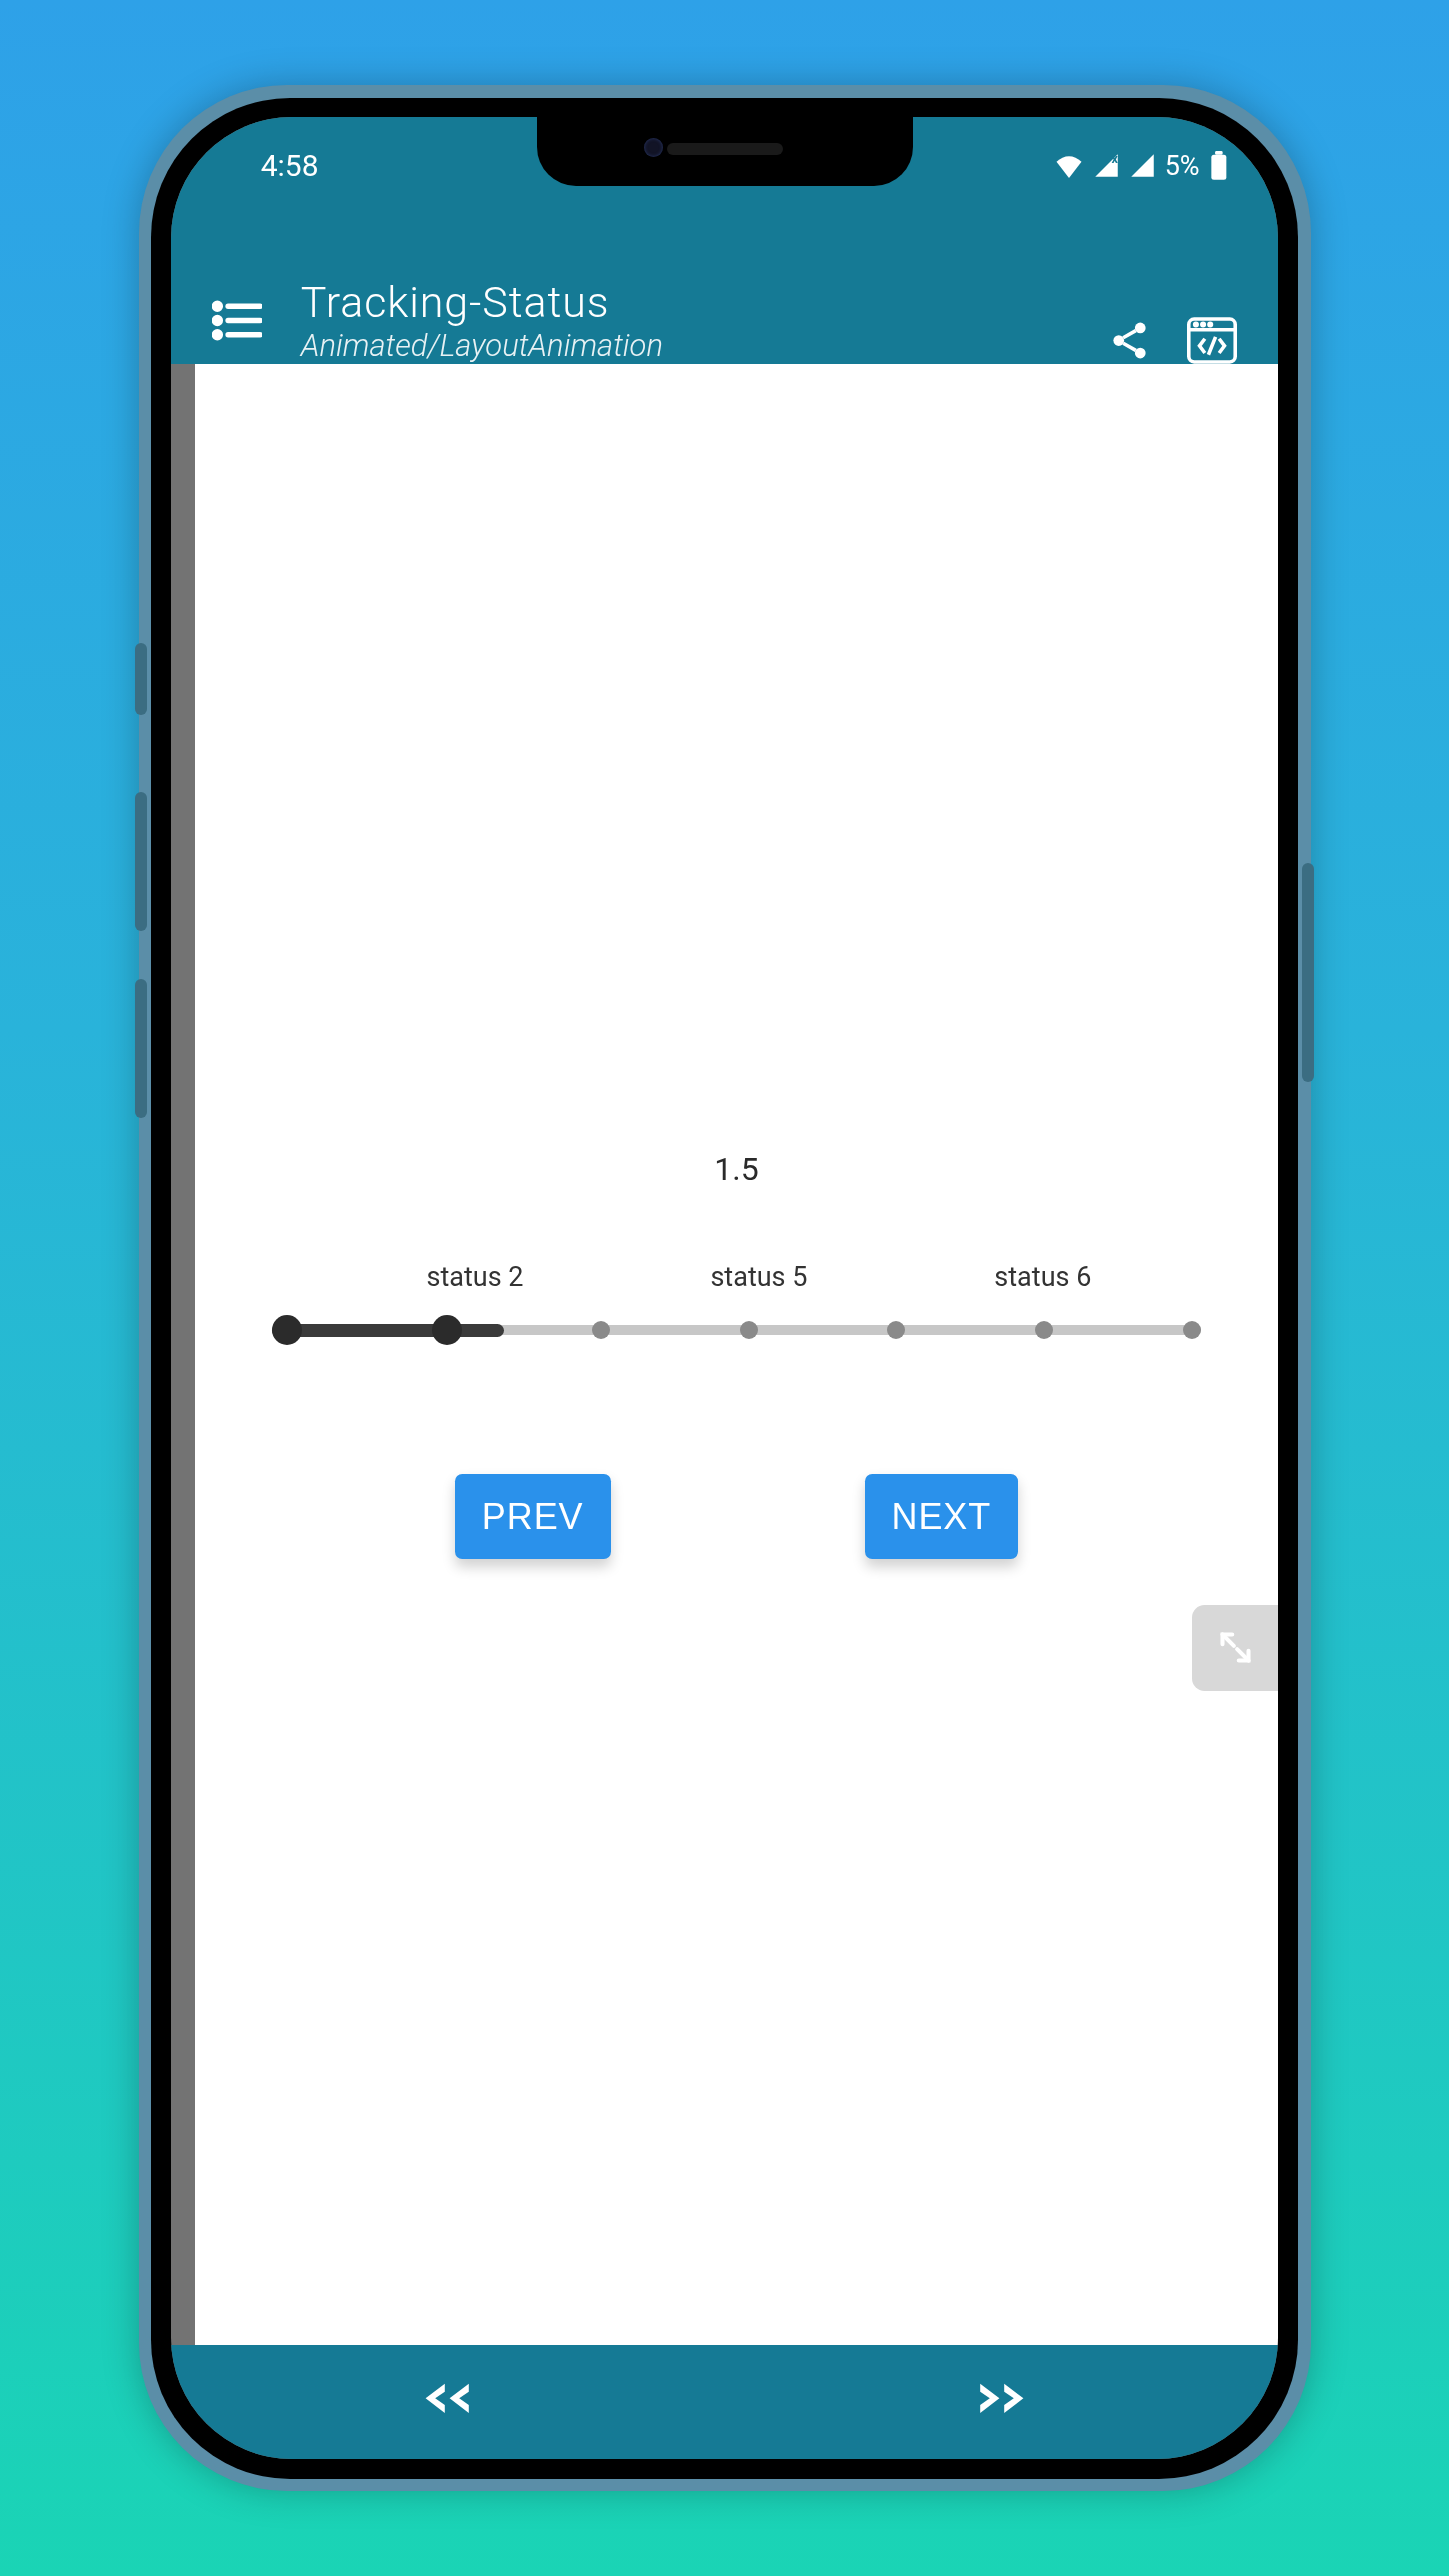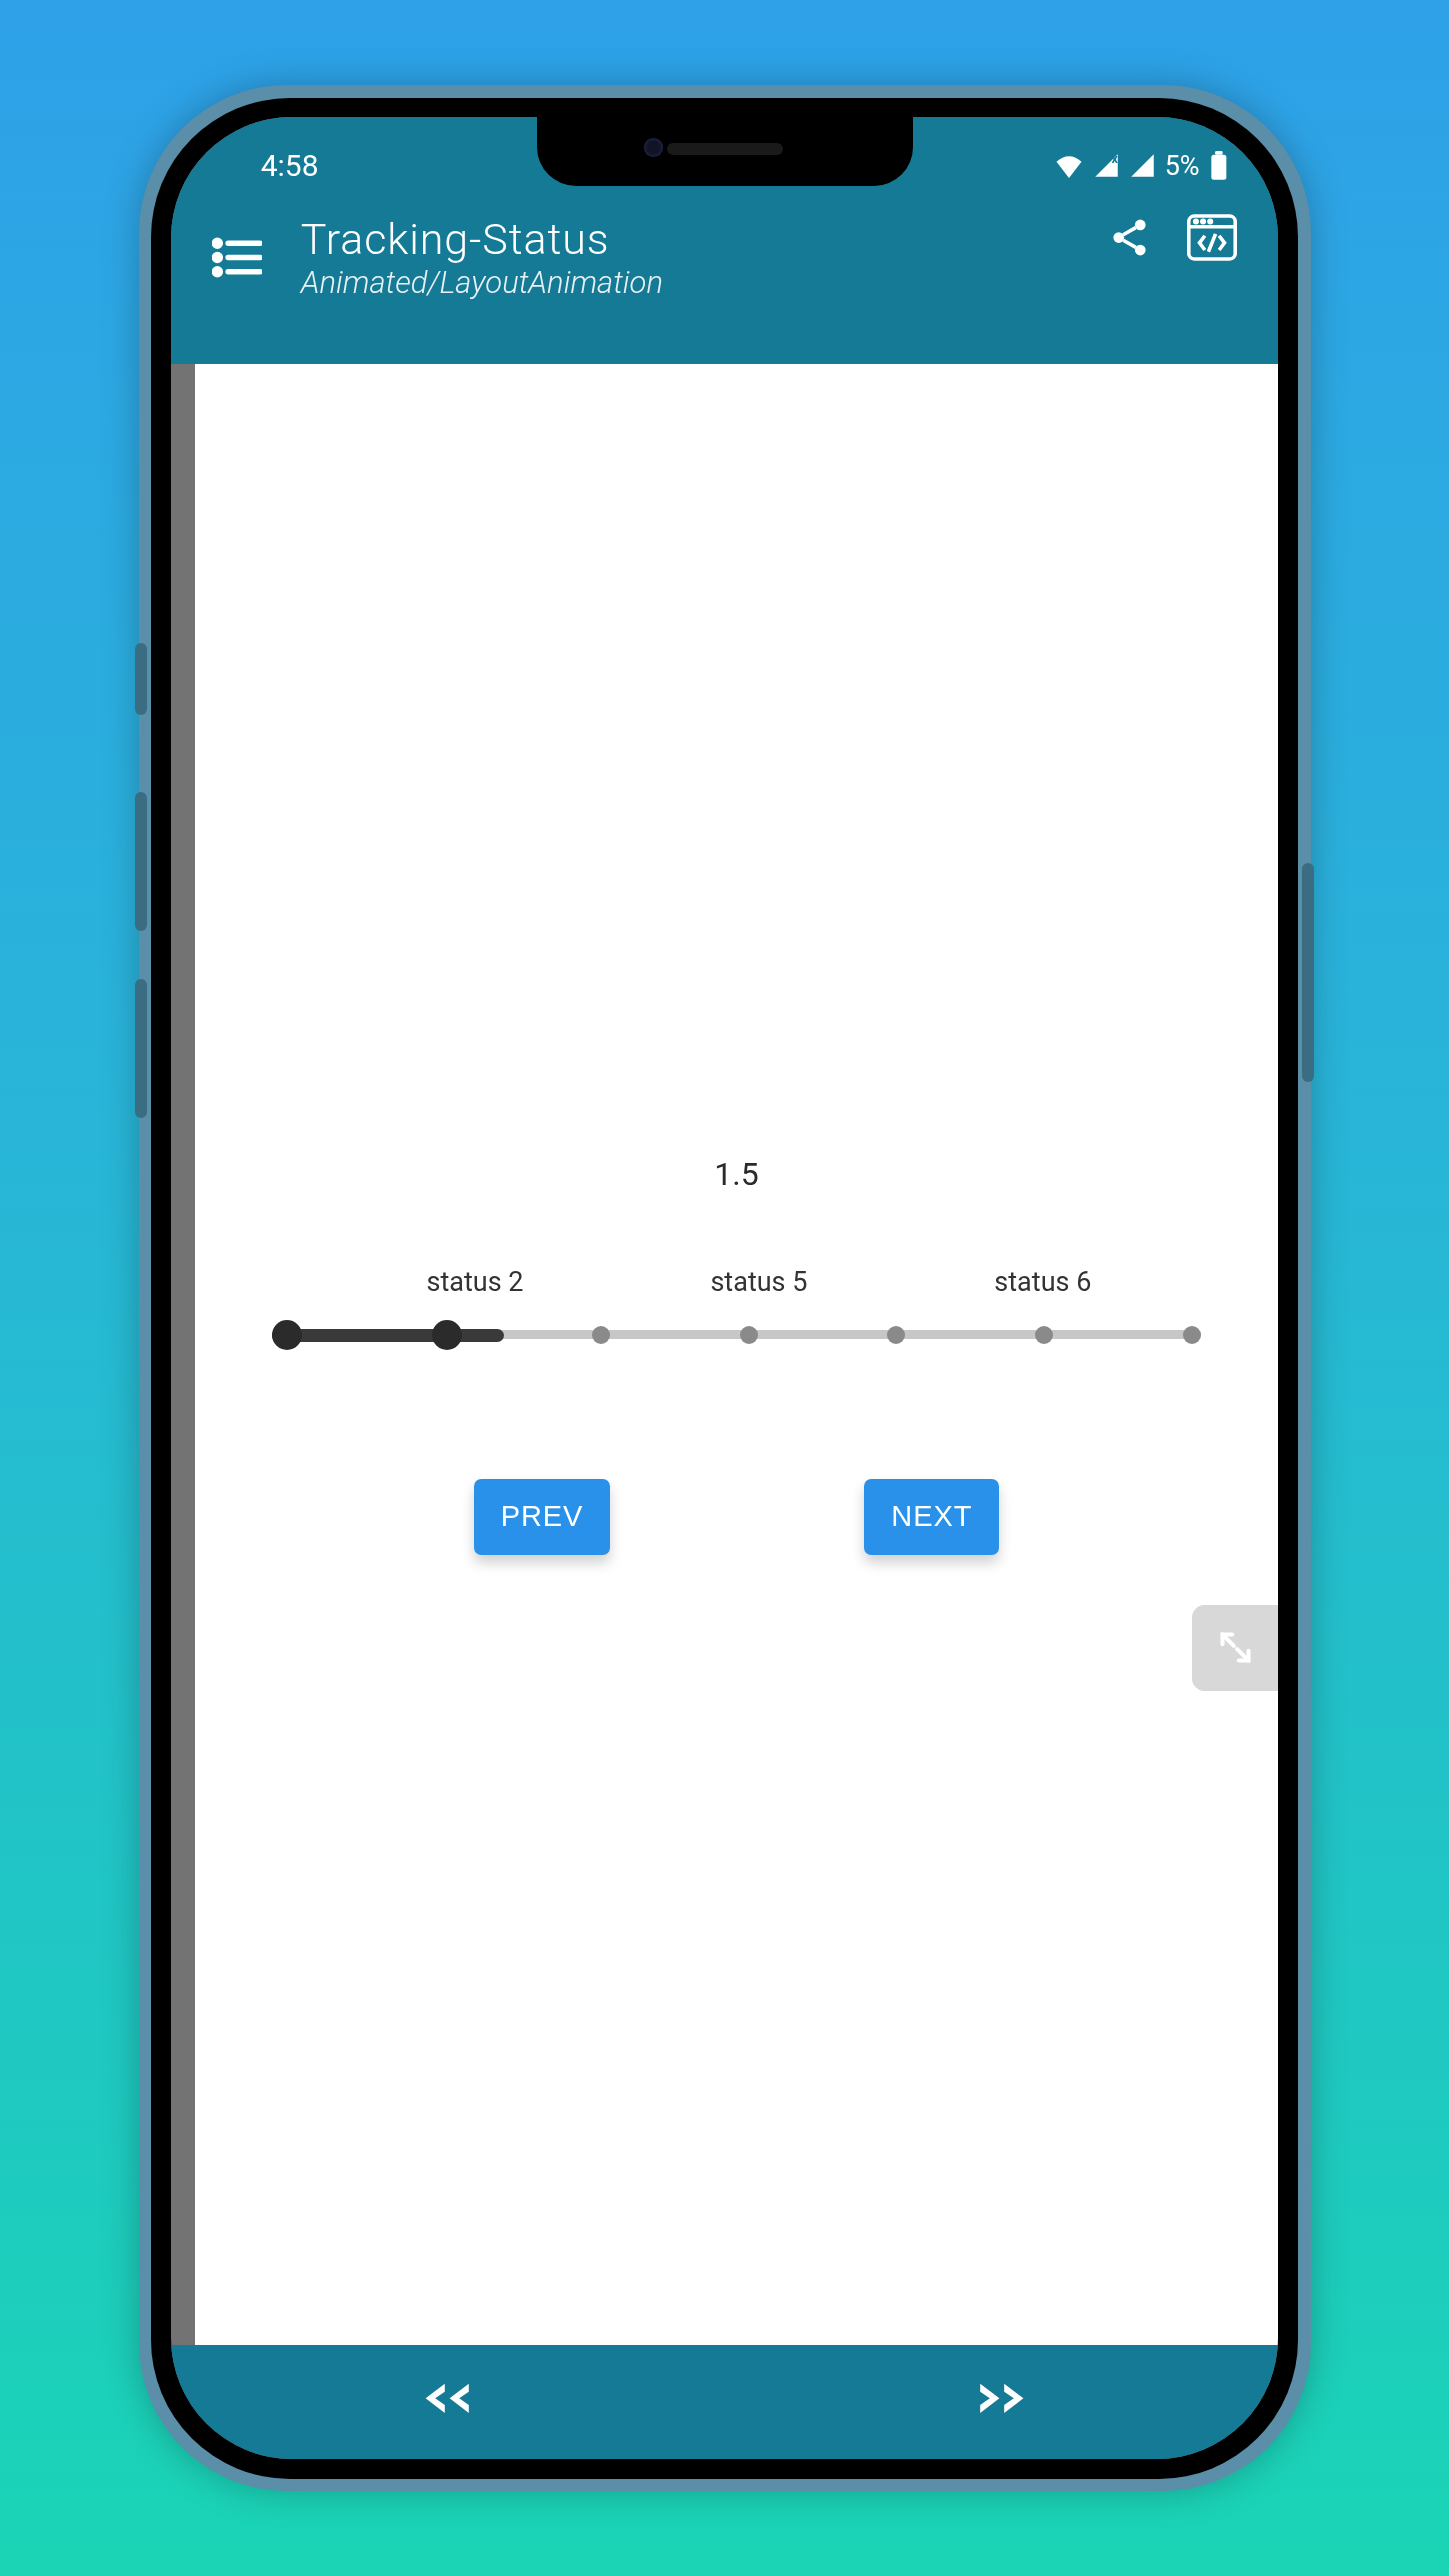--- a/index.html
+++ b/index.html
@@ -78,21 +78,21 @@
       padding: 0 50px 0 63px;
       color: #fff;
     }
     .status-bar .time { font-size: 30px; font-weight: 400; padding-left: 27px; }
     .status-right { display: flex; align-items: center; gap: 9px; font-size: 27px; }
 
     .app-bar {
       height: 150px;
       background: #157a95;
       display: flex;
-      align-items: flex-start;
+      align-items: flex-end;
       padding: 0 41px;
       color: #fff;
       justify-content: space-between;
     }
     .app-bar-left { display: flex; align-items: center; gap: 39px; }
     .titles { display: flex; flex-direction: column; }
     .title { font-size: 43px; font-weight: 300; letter-spacing: 0.9px; }
     .subtitle { font-size: 31px; font-style: italic; opacity: 0.9; font-weight: 300; }
     .app-bar-right { display: flex; align-items: center; gap: 36px; }
 
@@ -164,21 +164,21 @@
     .step-lbl { font-size: 27px; color: #333; width: 14.28%; text-align: right; }
     .step-lbl.empty { visibility: hidden; }
 
     .buttons-row {
       display: flex;
       gap: 254px;
     }
     .btn {
       background: #2a91eb;
       color: #fff;
-      font-size: 29px;
+      font-size: 36px;
       letter-spacing: 0.9px;
       padding: 21.5px 27px;
       border: none;
       border-radius: 7.2px;
       box-shadow: 0 7.2px 12.5px rgba(0,0,0,0.18);
       cursor: pointer;
     }
 
     .expand-btn {
       position: absolute;

